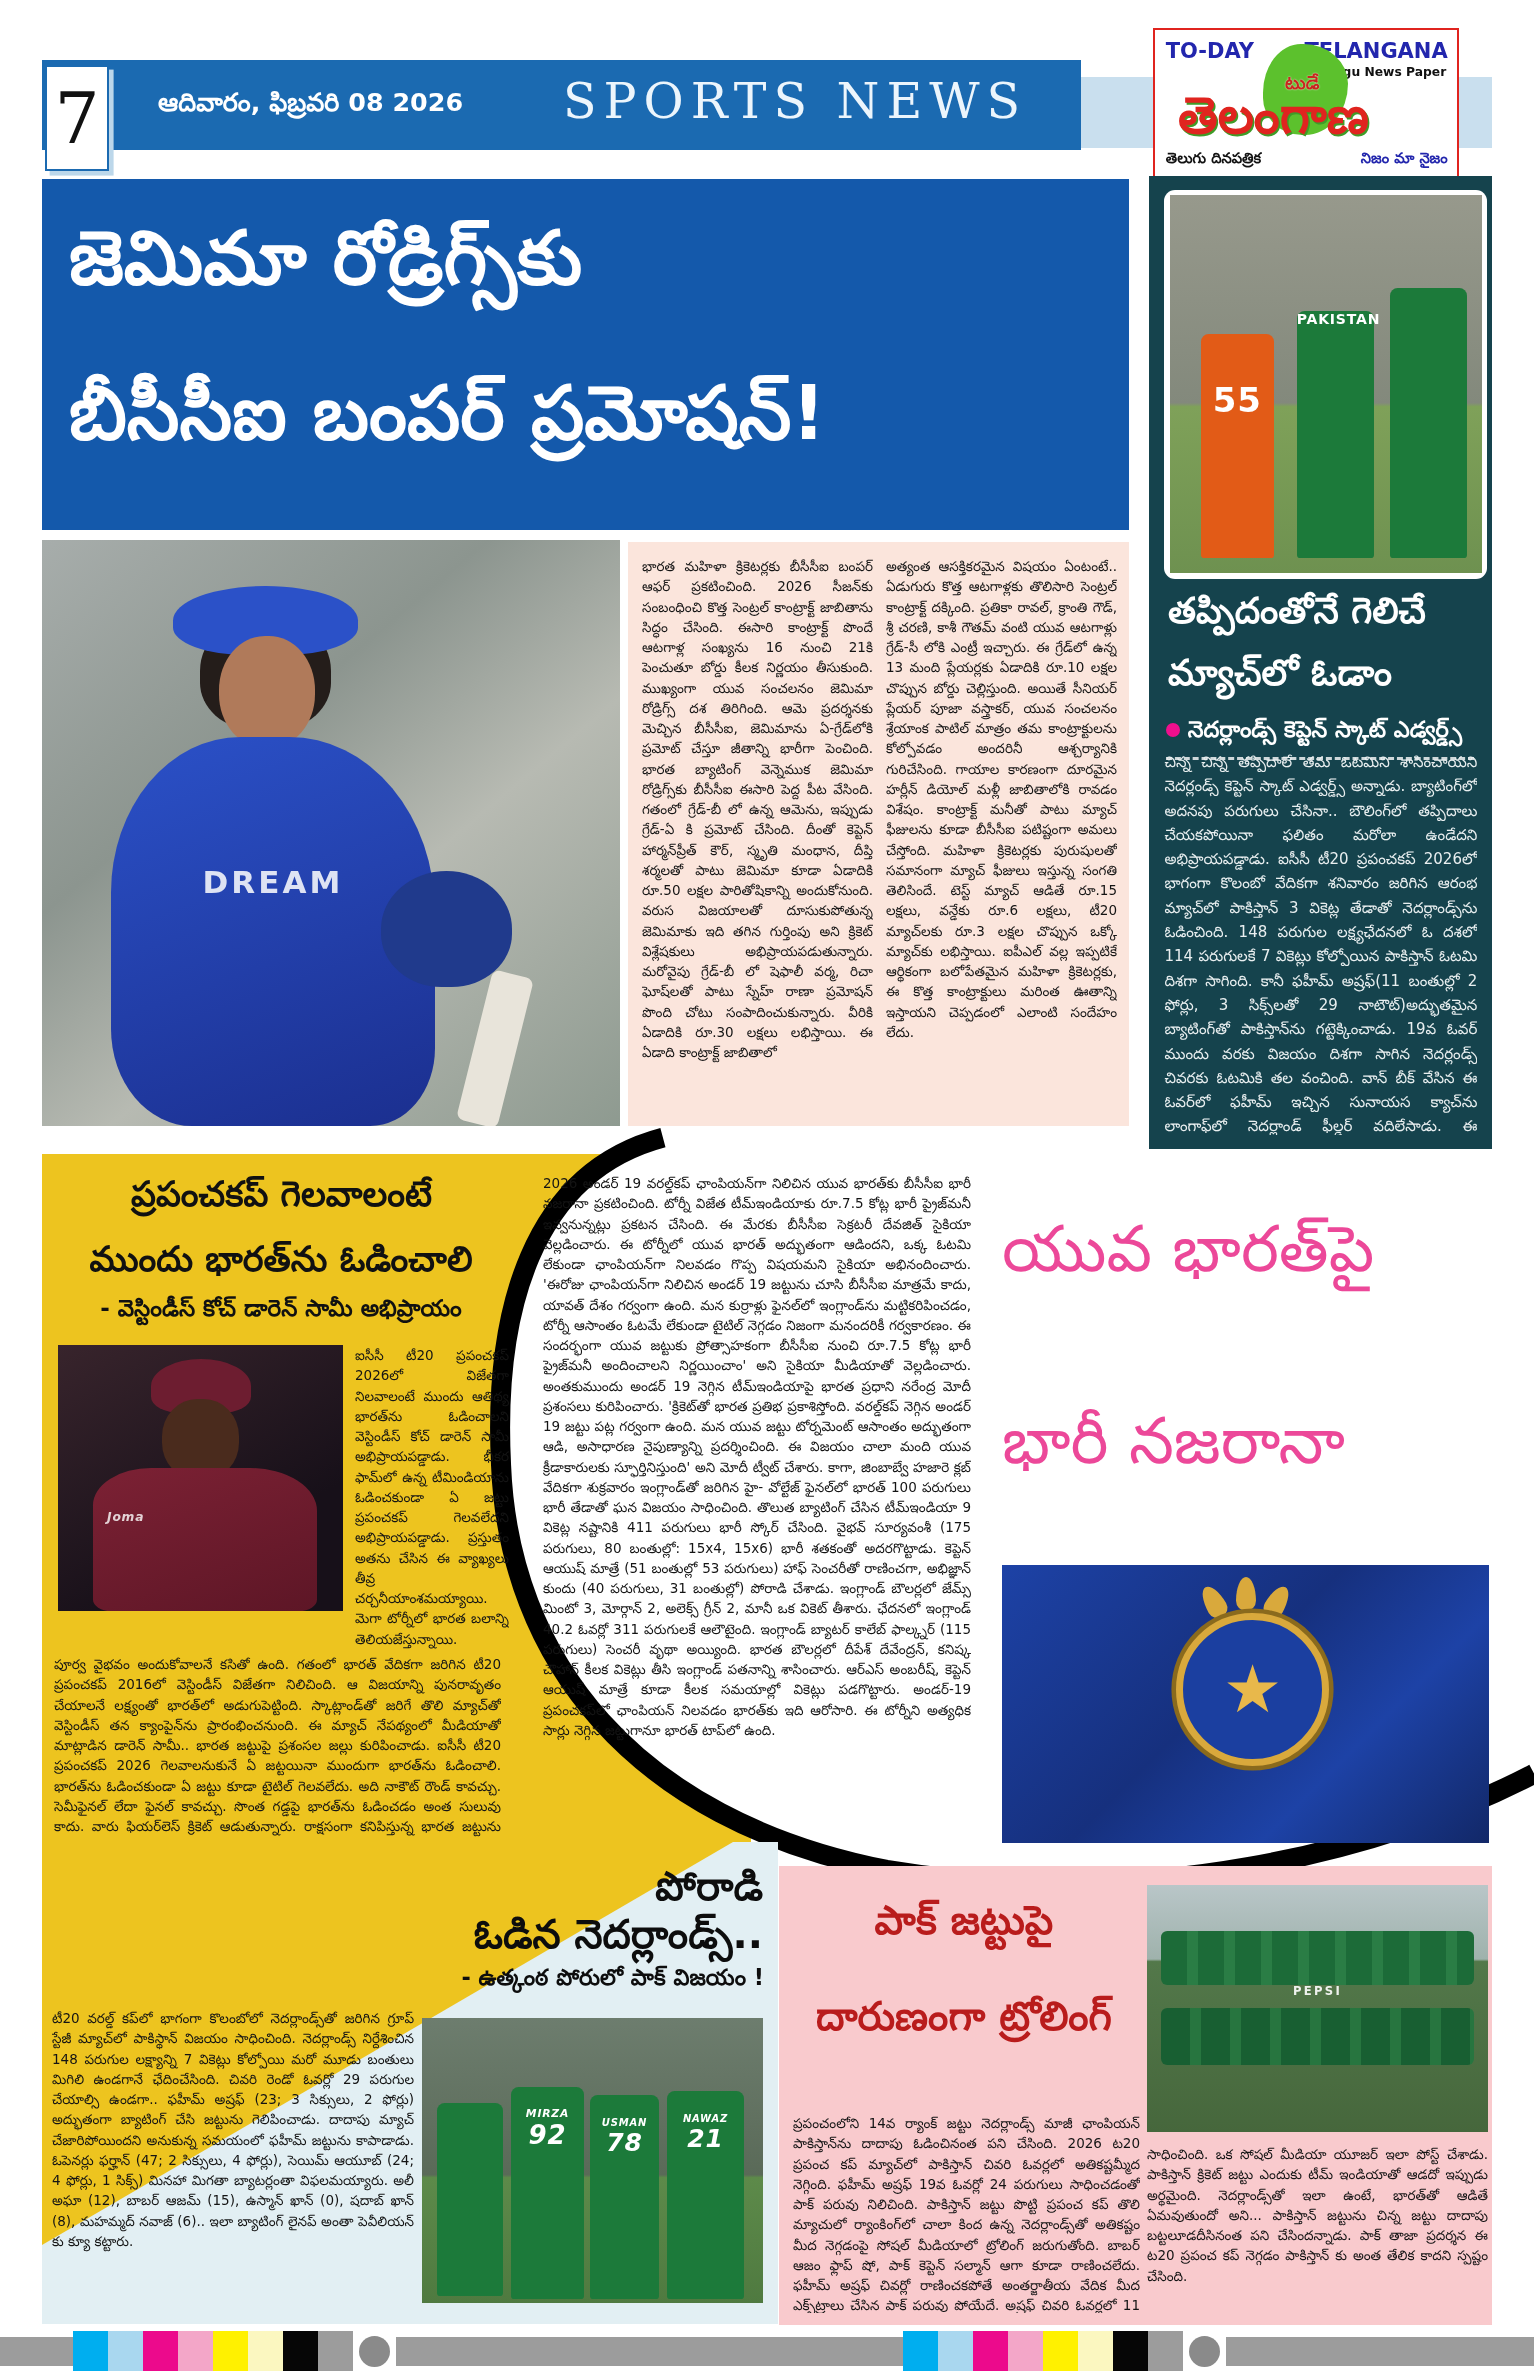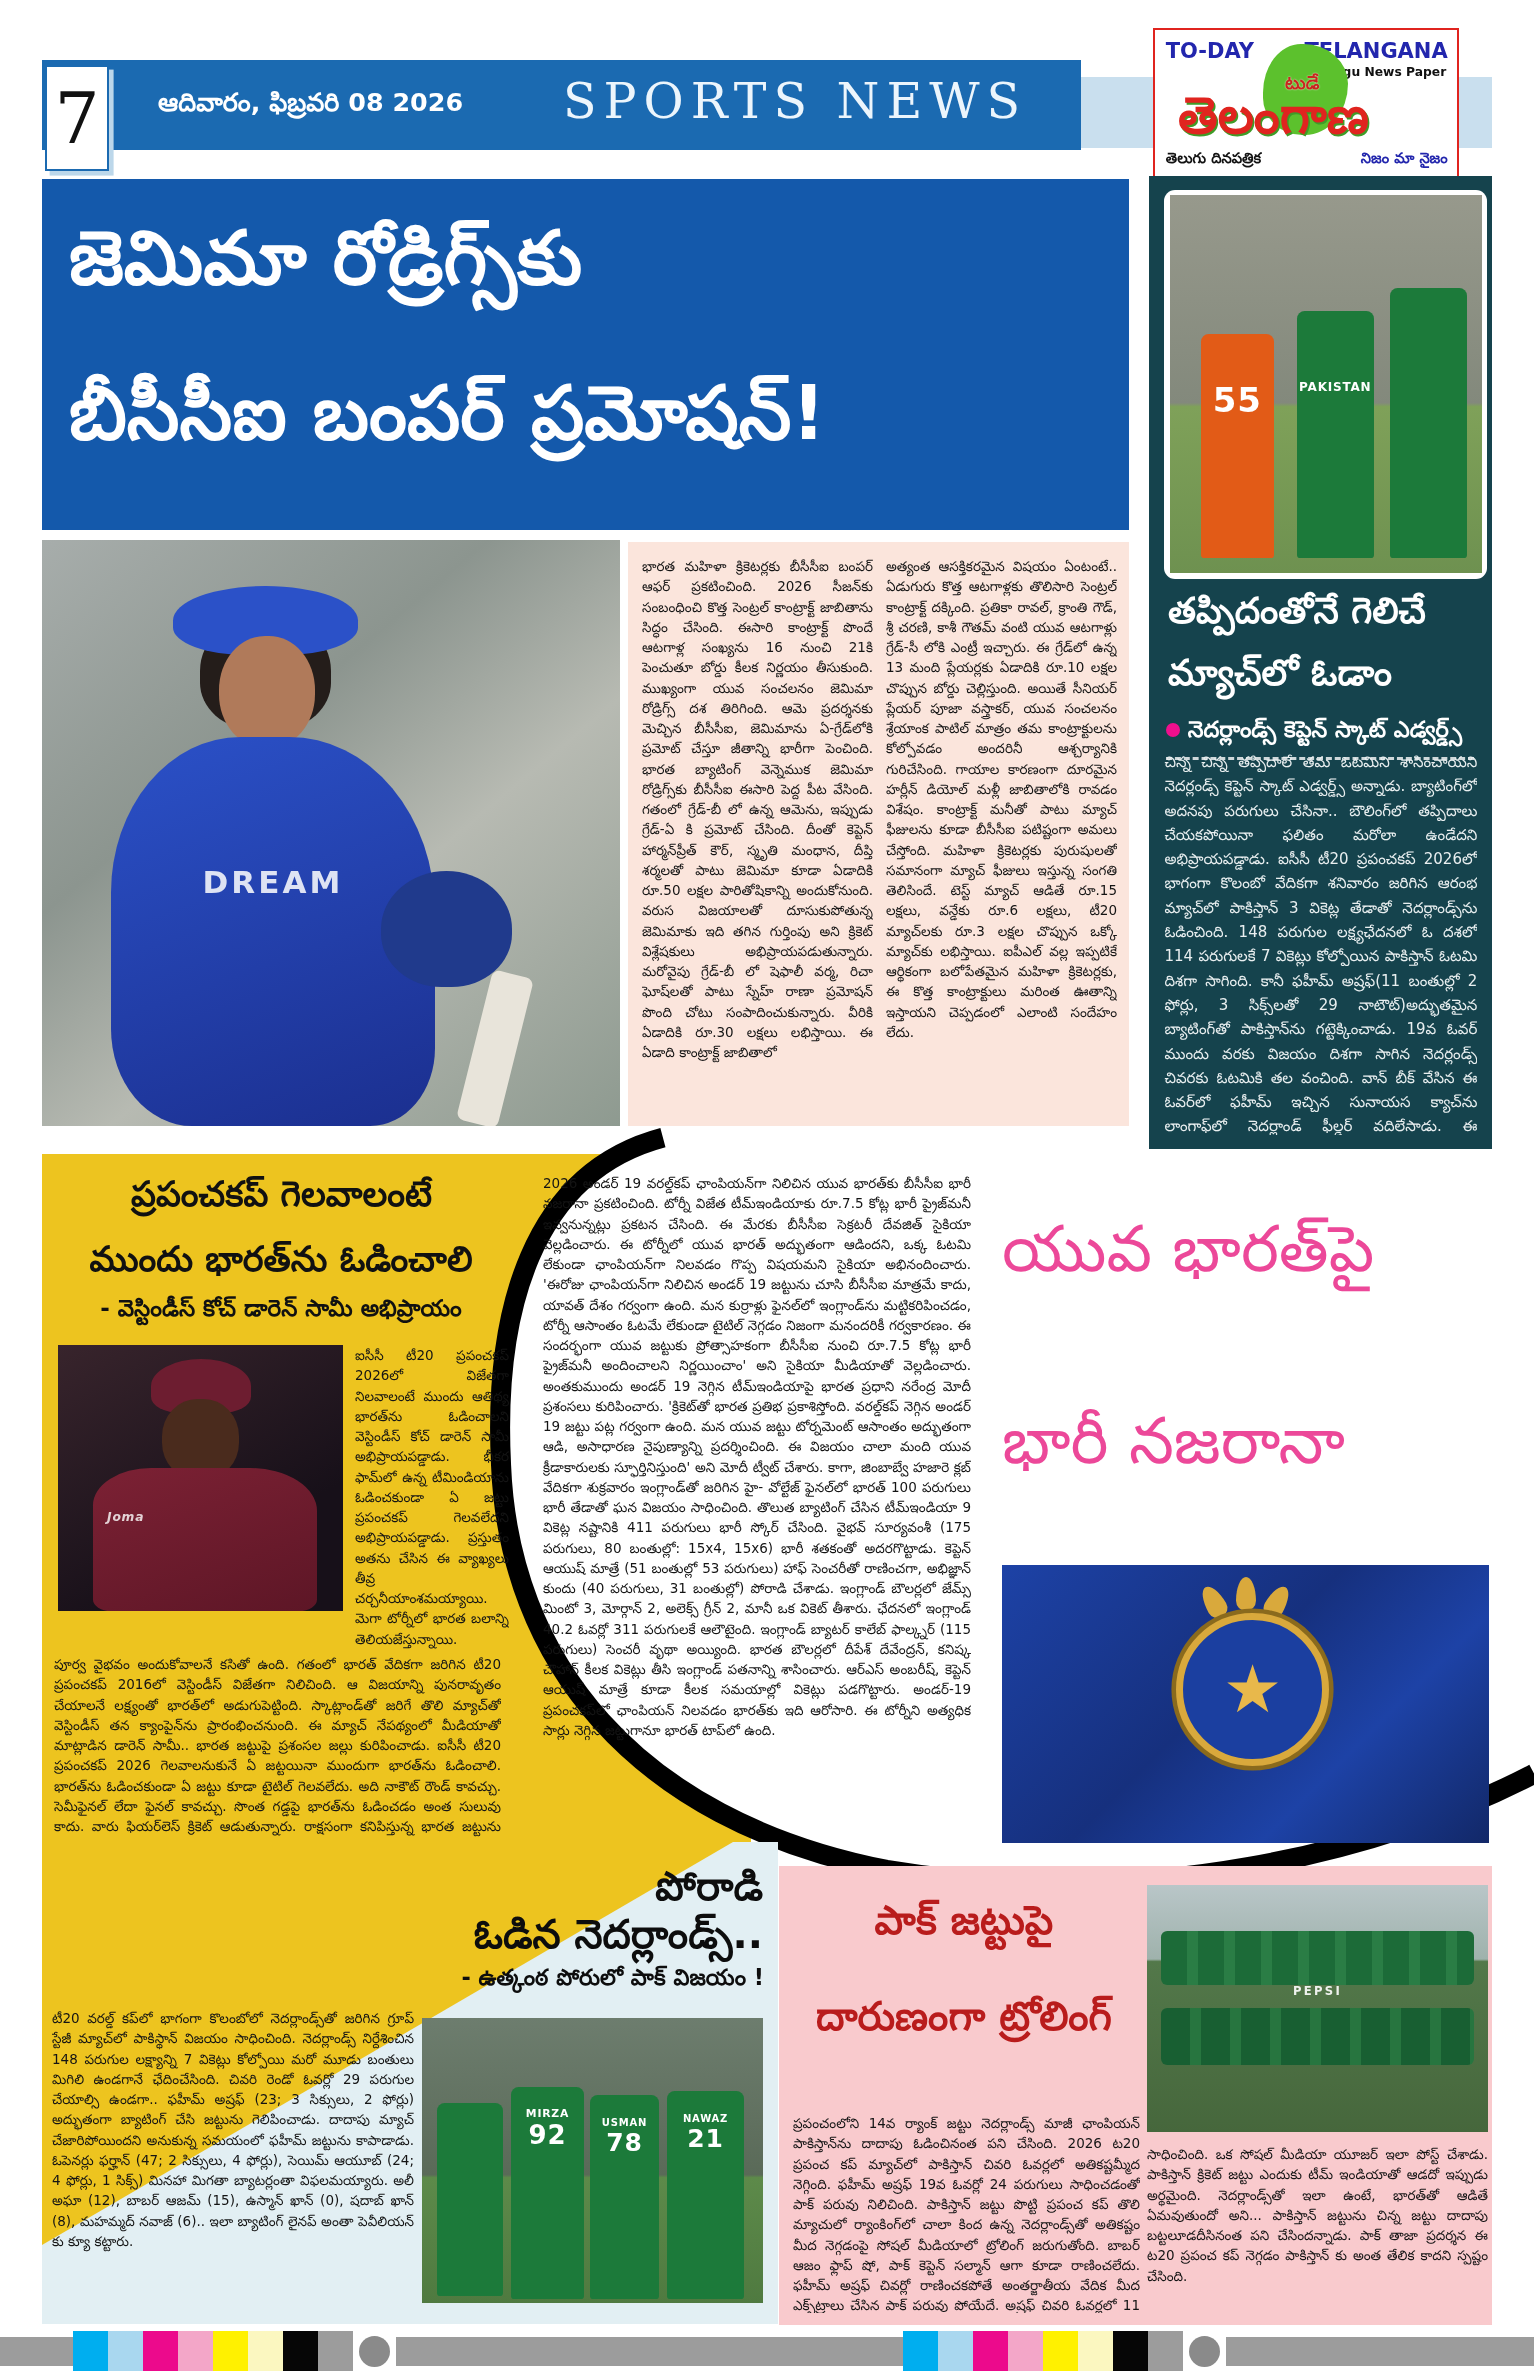--- a/index.html
+++ b/index.html
@@ -57,21 +57,21 @@
   .face{background:#b07a5a;border-radius:48%;}
   .hair{background:#241d1a;border-radius:50% 50% 40% 40%;}
   .bat{background:#e8e4da;border-radius:7.7px;}
   .photo-label{color:#ffffff;font-weight:bold;letter-spacing:0.8px;}
   .ph-stadium{background:linear-gradient(#97998c 0%,#83897c 55%,#7fa159 56%,#6e9150 100%);}
   .fig{border-radius:7.7px 7.7px 3.1px 3.1px;}
   .fig-orange{background:#e25b17;}
   .fig-green{background:#1c7a3a;}
   .ph-sammy{background:linear-gradient(150deg,#38242c,#171019 70%);}
   .sammy-shirt{background:linear-gradient(160deg,#7c2134,#5d1626);border-radius:26% 30% 8% 8%;}
-  .ph-pakwin{background:linear-gradient(#6d7d6e 0%,#5a6a58 55%,#5d8a4a 56%,#4f7a40 100%);}
+  .ph-pakwin{background:linear-gradient(#6d7d6e 0%,#5a6a58 55%,#5d8a4a 56%,#4f7a40 100%);font-style:italic;}
   .ph-pakteam{background:linear-gradient(#b9c6c8 0%,#9fb2ac 30%,#53784a 31%,#46673c 100%);}
   .ph-bcci{background:linear-gradient(135deg,#1d42a6 0%,#16307e 45%,#1d42a6 70%,#122868 100%);}
   .bcci-ring{border:7.7px solid #d9a93c;border-radius:50%;background:#1b3fa0;
              display:flex;align-items:center;justify-content:center;
              box-shadow:0 0 0 4.6px #8a6a1d;}
   .bcci-star{color:#e8b84b;font-size:66px;line-height:1;}
   .bcci-petal{background:#d9a93c;width:20px;height:34px;border-radius:50% 50% 50% 50%/70% 70% 30% 30%;}
   
   .marks{display:flex;align-items:center;}
   .mk-bar{background:#9c9c9c;height:29px;}
@@ -114,21 +114,21 @@
     <path d="M 860,15 C 690,60 640,240 650,440 C 660,690 820,900 1150,965 C 1480,1020 1800,940 1990,840" fill="none" stroke="#000000" stroke-width="26"></path>
   </svg>
 
   <div class="abs teal-box" style="left:1149px;top:176px;width:343px;height:973px;">
     <div class="abs teal-photo-frame" style="left:15.4px;top:14px;width:312px;height:378px;">
       <div class="ph ph-stadium" style="position:relative;width:100%;height:100%;">
         <div class="abs fig fig-orange" style="left:31px;top:139px;width:73px;height:224px;">
           <div class="photo-label" style="font-size:34px;text-align:center;margin-top:46px;">55</div>
         </div>
         <div class="abs fig fig-green" style="left:127px;top:116px;width:77px;height:247px;">
-          <div class="photo-label" style="font-size:12px;text-align:center;margin-top:69px;">PAKISTAN</div>
+          <div class="photo-label" style="font-size:14px;text-align:center;">PAKISTAN</div>
         </div>
         <div class="abs fig fig-green" style="left:220px;top:93px;width:77px;height:270px;"></div>
       </div>
     </div>
     <div class="teal-h abs" style="left:19px;top:412px;width:308px;">తప్పిదంతోనే గెలిచే</div>
     <div class="teal-h abs" style="left:19px;top:474px;width:308px;">మ్యాచ్‌లో ఓడాం</div>
     <div class="abs kicker-rule" style="left:17px;top:540px;width:308px;padding-bottom:9.3px;">
       <span class="kicker-dot"></span><span class="kicker">నెదర్లాండ్స్ కెప్టెన్ స్కాట్ ఎడ్వర్డ్స్</span>
     </div>
     <div class="abs teal-body" style="left:15.4px;top:574px;width:313px;height:385px;">చిన్న చిన్న తప్పిదాలే తమ ఓటమిని శాసించాయని నెదర్లండ్స్ కెప్టెన్ స్కాట్ ఎడ్వర్డ్స్ అన్నాడు. బ్యాటింగ్‌లో అదనపు పరుగులు చేసినా.. బౌలింగ్‌లో తప్పిదాలు చేయకపోయినా ఫలితం మరోలా ఉండేదని అభిప్రాయపడ్డాడు. ఐసీసీ టీ20 ప్రపంచకప్ 2026లో భాగంగా కొలంబో వేదికగా శనివారం జరిగిన ఆరంభ మ్యాచ్‌లో పాకిస్తాన్ 3 వికెట్ల తేడాతో నెదర్లాండ్స్‌ను ఓడించింది. 148 పరుగుల లక్ష్యఛేదనలో ఓ దశలో 114 పరుగులకే 7 వికెట్లు కోల్పోయిన పాకిస్తాన్ ఓటమి దిశగా సాగింది. కానీ ఫహీమ్ అష్రఫ్(11 బంతుల్లో 2 ఫోర్లు, 3 సిక్స్‌లతో 29 నాటౌట్)అద్భుతమైన బ్యాటింగ్‌తో పాకిస్తాన్‌ను గట్టెక్కించాడు. 19వ ఓవర్ ముందు వరకు విజయం దిశగా సాగిన నెదర్లండ్స్ చివరకు ఓటమికి తల వంచింది. వాన్ బీక్ వేసిన ఈ ఓవర్‌లో ఫహీమ్ ఇచ్చిన సునాయస క్యాచ్‌ను లాంగాఫ్‌లో నెదర్లాండ్ ఫీల్డర్ వదిలేసాడు. ఈ అవకాశంతో చెలరేగిన ఫహీమ్ రెండు మూడు సిక్స్‌లు, ఓ బౌండరీ సాయంతో 24 పరుగులు పిండుకొని పాకిస్తాన్ విజయలాంఛనాన్ని పూర్తి చేశాడు.</div>

